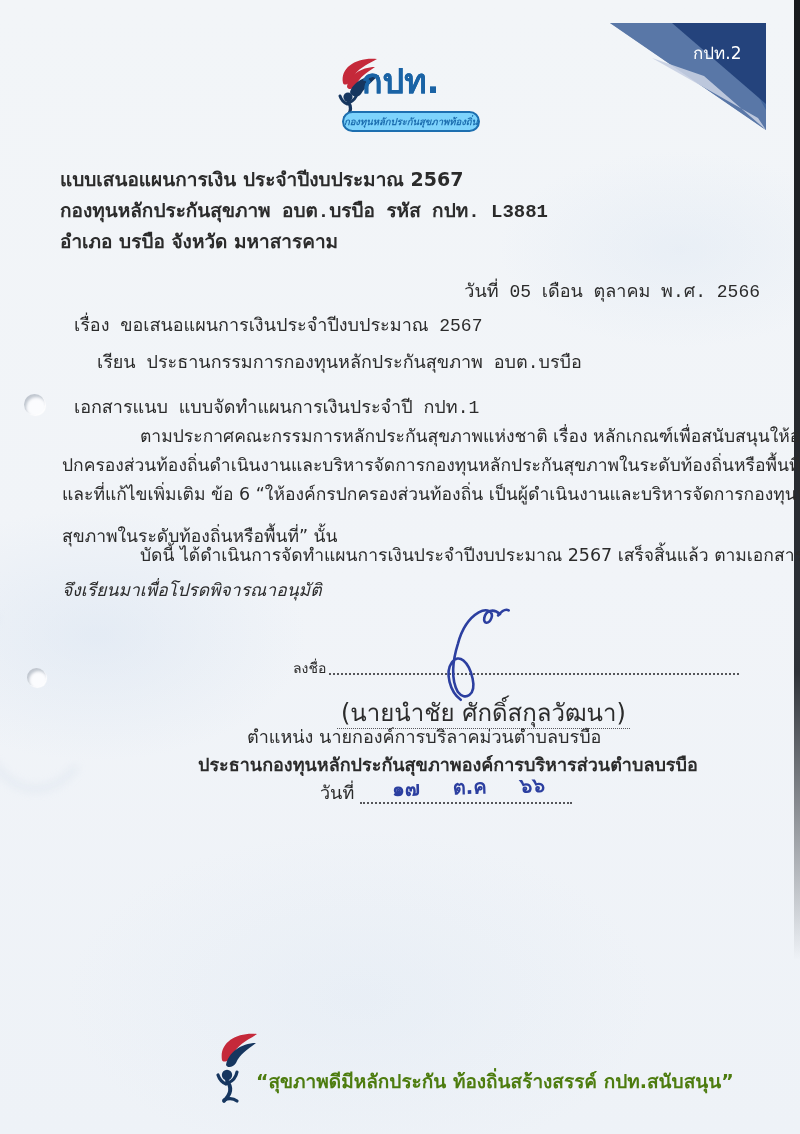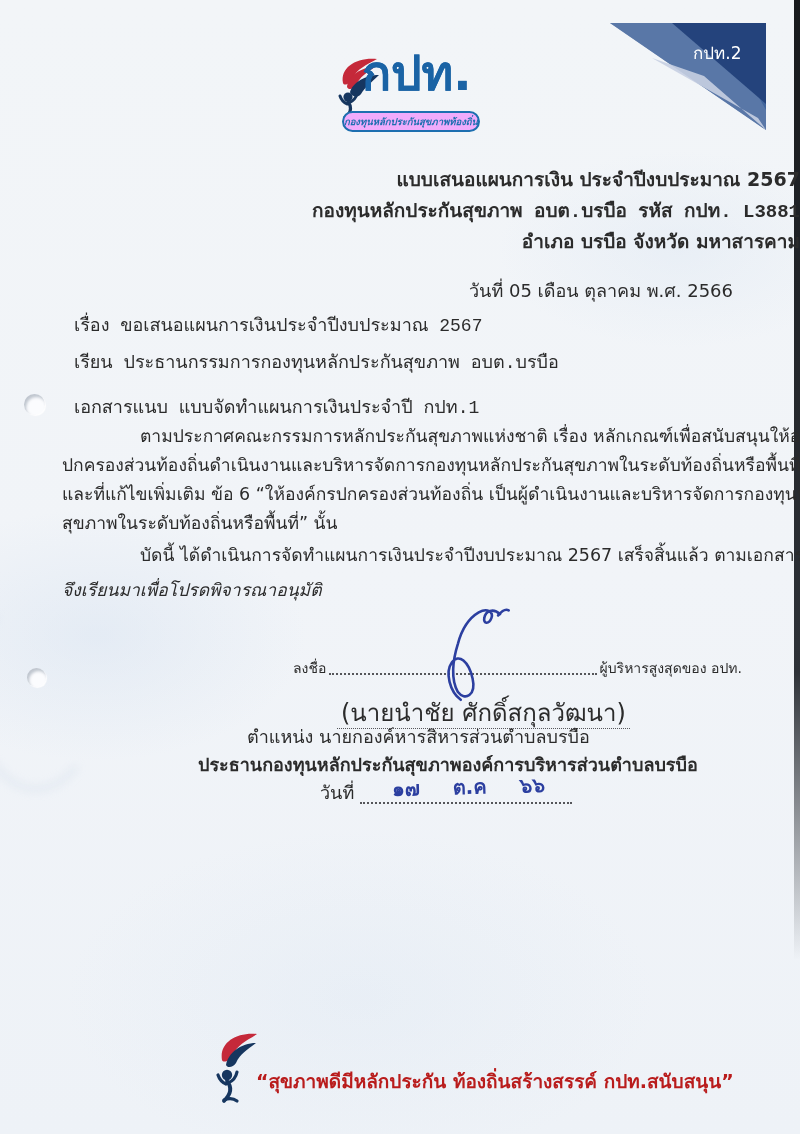--- a/index.html
+++ b/index.html
@@ -22,52 +22,52 @@
   .hole1{left:24px;top:394px;width:21px;height:21px;}
   .hole2{left:27px;top:668px;width:19px;height:19px;}
   .smudge{left:-30px;top:590px;width:120px;height:190px;border-radius:50%;
     border:6px solid rgba(190,205,226,.25);border-right-color:transparent;border-top-color:transparent;
     filter:blur(4px);}
   
   .corner{left:608px;top:18px;}
   .corner text{font-family:"DejaVu Sans","Liberation Sans",sans-serif;font-size:17px;fill:#ffffff;}
   
   .logo-flame{left:336px;top:56px;}
-  .logo-text{left:362px;top:49px;font-size:48px;font-weight:800;color:#1a63a5;
+  .logo-text{left:362px;top:64px;font-size:34px;font-weight:800;color:#1a63a5;
     letter-spacing:0px;line-height:1;text-shadow:0 0 .5px #1a63a5;}
   .logo-pill{left:342px;top:111px;width:134px;height:17px;border:2px solid #1d6fb0;border-radius:12px;
-    display:flex;align-items:center;justify-content:center;background:#f0abfc;}
+    display:flex;align-items:center;justify-content:center;background:#7dd3fc;}
   .logo-pill span{font-size:9.5px;font-weight:700;font-style:italic;color:#1d6fb0;white-space:nowrap;}
   
-  .title-line{left:60px;right:0;text-align:right;font-size:19px;font-weight:700;white-space:nowrap;}
+  .title-line{left:60px;right:0;text-align:left;font-size:19px;font-weight:700;white-space:nowrap;}
   .t1{top:164px;} .t2{top:195px;font-family:Liberation Mono, monospace;} .t3{top:226px;}
-  .date-line{right:67px;top:276px;font-size:18px;white-space:nowrap;}
+  .date-line{right:40px;top:276px;font-size:18px;white-space:nowrap;font-family:Liberation Mono, monospace;}
   .meta{left:74px;font-size:18px;white-space:nowrap;font-family:Liberation Mono, monospace;}
-  .m1{top:310px;} .m2{top:347px;} .m3{top:392px;}
+  .m1{top:310px;} .m2{top:347px;margin-left:23px;} .m3{top:392px;}
   .bodyline{font-size:17.5px;white-space:nowrap;}
-  .b1{left:140px;top:422px;} .b2{left:62px;top:451px;} .b3{left:62px;top:480px;} .b4{left:62px;top:509px;}
+  .b1{left:140px;top:422px;} .b2{left:62px;top:451px;} .b3{left:62px;top:480px;} .b4{left:62px;top:522px;}
   .c1{left:140px;top:541px;} .c2{left:62px;top:576px;font-style:italic;}
   
   .sign-row{left:293px;top:657px;width:449px;display:flex;align-items:flex-end;font-size:14px;}
   .sign-row .lbl{white-space:nowrap;}
   .dotfill{flex:1;border-bottom:2px dotted #55565a;margin:0 3px 4px 3px;height:14px;}
   .sign-row .role{white-space:nowrap;}
   .signature{left:416px;top:606px;}
   .sig-path{fill:none;stroke:#2c3fa0;stroke-width:2.6;stroke-linecap:round;}
   .name-line{left:337px;top:693px;font-size:24px;white-space:nowrap;}
   .name-line .dotted-under{border-bottom:1.6px dotted #55565a;padding:0 4px 1px 4px;}
   .pos-line{left:247px;top:722px;font-size:18px;white-space:nowrap;}
   .chair-line{left:198px;top:750px;font-size:18px;white-space:nowrap;font-weight:bold;}
   .date-row{left:320px;top:778px;display:flex;align-items:flex-end;font-size:18px;}
   .date-row .dots{display:inline-block;width:212px;border-bottom:2px dotted #55565a;height:14px;margin:0 0 3px 6px;}
   .hand-date{left:392px;top:771px;font-size:20px;color:#2c3fa0;font-weight:600;
     word-spacing:26px;transform:rotate(-1.5deg);white-space:nowrap;}
   
   .footer-logo{left:214px;top:1030px;}
-  .slogan{left:256px;top:1066px;font-size:19px;font-weight:700;color:#b91c1c;white-space:nowrap;}
+  .slogan{left:256px;top:1066px;font-size:19px;font-weight:700;color:#4d7c0f;white-space:nowrap;}
 </style>
 </head>
 <body>
 
 <div class="abs edge-strip"></div>
 <div class="abs smudge"></div>
 <div class="abs hole hole1"></div>
 <div class="abs hole hole2"></div>
 
 <svg class="abs corner" width="160" height="116" viewBox="0 0 160 116">
@@ -107,32 +107,31 @@
 <div class="abs bodyline b2">ปกครองส่วนท้องถิ่นดำเนินงานและบริหารจัดการกองทุนหลักประกันสุขภาพในระดับท้องถิ่นหรือพื้นที่ พ.ศ.2561</div>
 <div class="abs bodyline b3">และที่แก้ไขเพิ่มเติม ข้อ 6  “ให้องค์กรปกครองส่วนท้องถิ่น เป็นผู้ดำเนินงานและบริหารจัดการกองทุนหลักประกัน</div>
 <div class="abs bodyline b4">สุขภาพในระดับท้องถิ่นหรือพื้นที่” นั้น</div>
 
 <div class="abs bodyline c1">บัดนี้ ได้ดำเนินการจัดทำแผนการเงินประจำปีงบประมาณ 2567 เสร็จสิ้นแล้ว ตามเอกสารแนบ</div>
 <div class="abs bodyline c2">จึงเรียนมาเพื่อโปรดพิจารณาอนุมัติ</div>
 
 <div class="abs sign-row">
   <span class="lbl">ลงชื่อ</span>
   <span class="dotfill"></span>
-  <span class="role">ผู้บริหารสูงสุดของ อปท.</span>
 </div>
 
 <svg class="abs signature" width="100" height="96" viewBox="0 0 100 96" style="transform:rotate(-6deg);">
   <path class="sig-path" d="M88,12 C82,5 74,7 72,14 C70,20 76,21 79,15 C82,9 76,4 67,8 C56,13 48,24 43,37 C36,53 32,72 38,85 C44,95 56,90 54,73 C52,56 43,46 35,55 C27,64 30,84 40,93"></path>
   <path class="sig-path" d="M86,13 C90,9 94,7 97,9"></path>
 </svg>
 
 <div class="abs name-line">
   <span class="dotted-under">(นายนำชัย ศักดิ์สกุลวัฒนา)</span>
 </div>
-<div class="abs pos-line">ตำแหน่ง  นายกองค์หารสิหารส่วนตำบลบรบือ</div>
+<div class="abs pos-line">ตำแหน่ง  นายกองค์การบริลาคม่วนตำบลบรบือ</div>
 <div class="abs chair-line">ประธานกองทุนหลักประกันสุขภาพองค์การบริหารส่วนตำบลบรบือ</div>
 
 <div class="abs date-row">
   <span>วันที่</span>
   <span class="dots"></span>
 </div>
 <div class="abs hand-date">๑๗ ต.ค ๖๖</div>
 
 <svg class="abs footer-logo" width="46" height="78" viewBox="0 0 46 78">
   <path d="M8,30 C5,13 22,2 43,4 C32,11 23,15 19,25 C15,32 9,33 8,30 Z" fill="#c5293a"></path>

